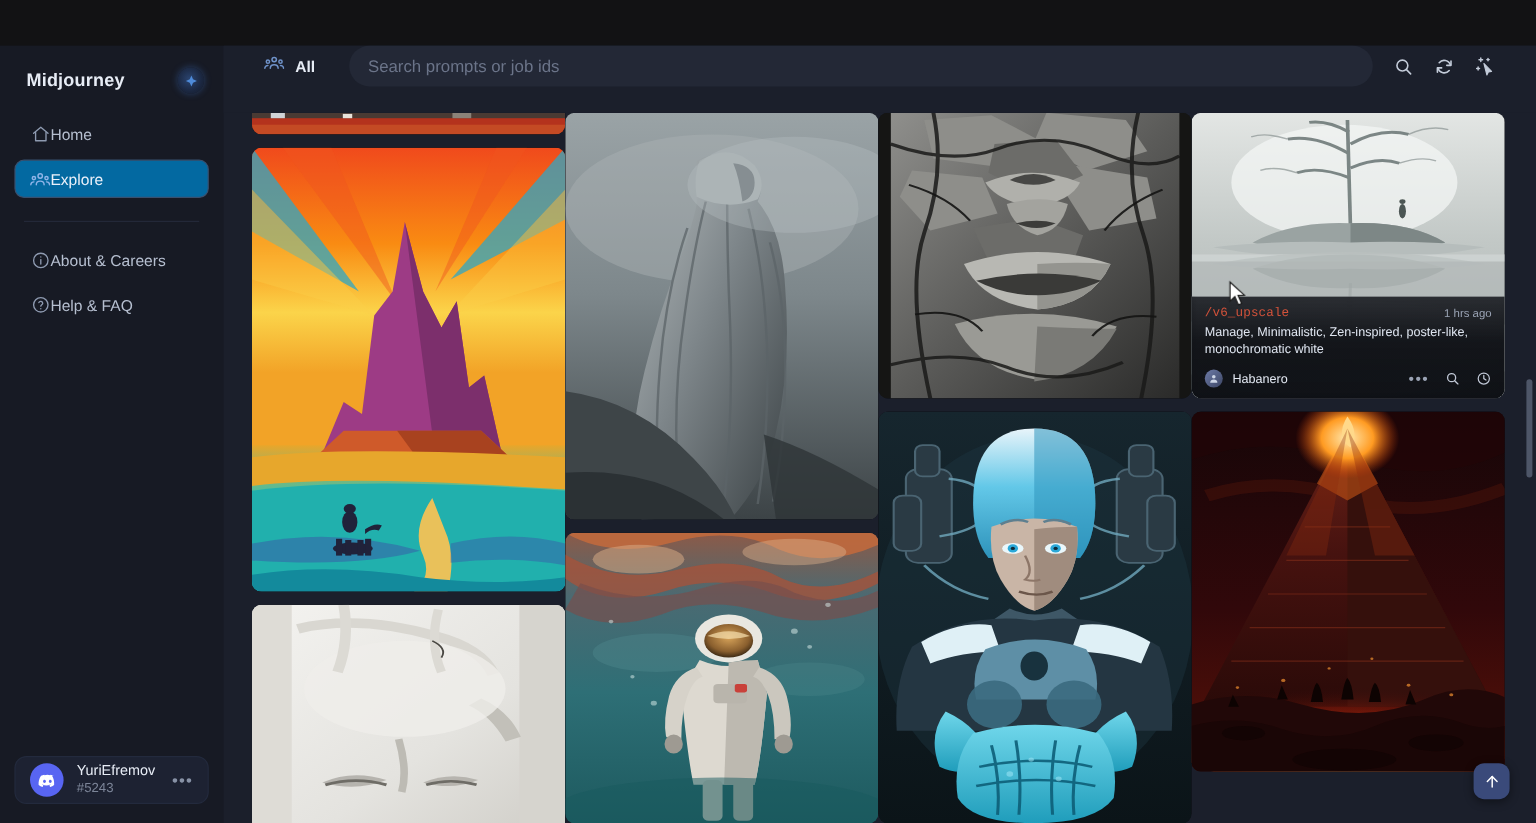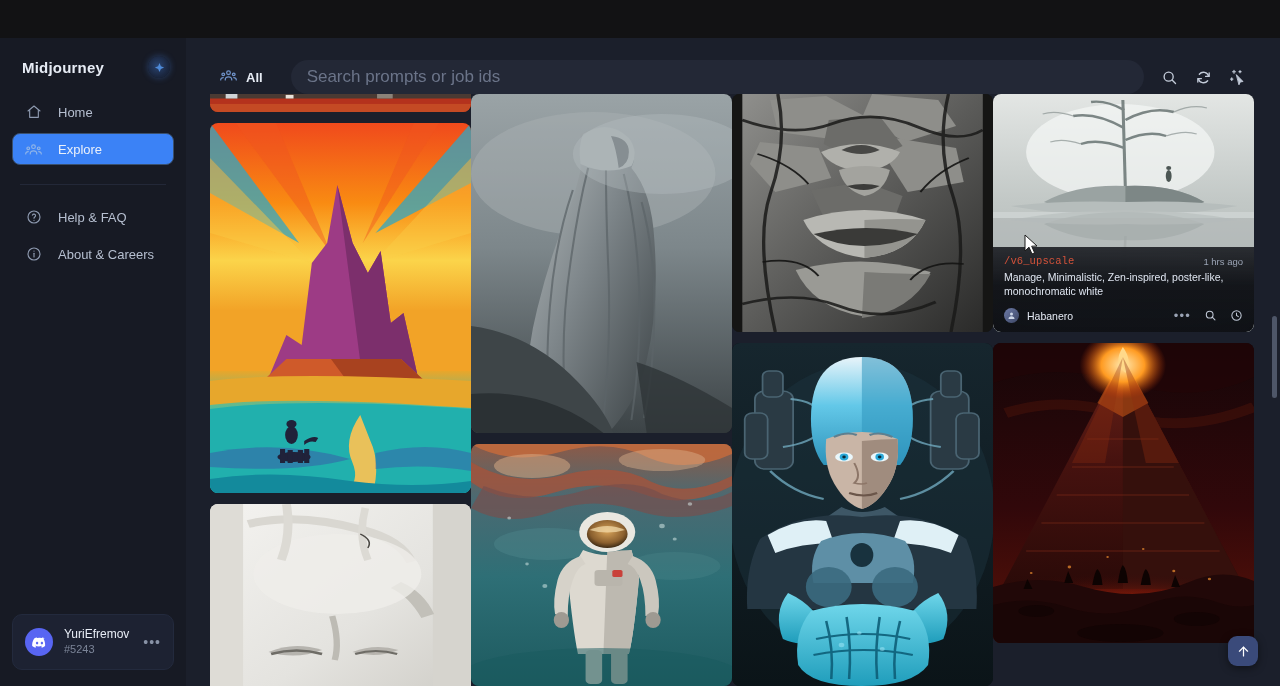--- a/index.html
+++ b/index.html
@@ -33,30 +33,30 @@
   .brand-badge {
     width: 22px; height: 22px; border-radius: 50%;
     background: radial-gradient(circle at 45% 45%, #2a4470 0%, #1b2740 60%, #141d2e 100%);
     display: flex; align-items: center; justify-content: center;
     box-shadow: 0 0 6px rgba(60,110,190,.45);
   }
   .brand-badge svg { display:block; }
 
   .nav-group { padding: 0 12px; }
   .nav-item {
-    display: flex; align-items: center; gap: 16px;
+    display: flex; align-items: center; gap: 0;
     height: 32px; padding: 0 12px; margin-bottom: 5px;
     border-radius: 8px; cursor: pointer;
     color: #b6bfd0; font-size: 13px;
     border: 1px solid transparent;
   }
   .nav-item .ico { width: 17px; height: 17px; display:flex; align-items:center; justify-content:center; flex:0 0 17px; }
   .nav-item .ico svg { display:block; }
   .nav-item.active {
-    background: #3b82f6;
+    background: #0369a1;
     border: 1px solid #39506f;
     color: #eaf0fa;
   }
   .nav-item.active .ico svg { stroke: #8fb4e8; }
   .nav-label { line-height: 1; }
   .nav-chevron { margin-left:auto; color:#5c6780; font-size: 11px; }
 
   .divider {
     height: 1px; background: #232838; margin: 14px 20px 16px 20px;
   }
@@ -70,21 +70,21 @@
   }
   .notif-count {
     margin-left:auto; width:18px; height:18px; border-radius:50%;
     background:#1f2740; border:1px solid #2c3josh;
     border:1px solid #2f3a52;
     color:#9fb0cc; font-size:10px; display:flex; align-items:center; justify-content:center;
   }
 
   
   .user-card {
-    margin: 0 12px 16px 12px; height: 56px; border-radius: 10px;
+    margin: 0 12px 16px 12px; height: 40px; border-radius: 10px;
     background:#1d2232; display:flex; align-items:center; gap:11px;
     padding: 0 12px; cursor:pointer; border:1px solid #232a3d;
   }
   .avatar {
     width: 28px; height: 28px; border-radius: 50%;
     background: #5865f2; display:flex; align-items:center; justify-content:center;
     flex: 0 0 28px;
   }
   .user-meta { display:flex; flex-direction:column; gap:1px; min-width:0; }
   .user-name { font-size:12px; color:#e7ecf5; line-height:1.15; white-space:nowrap; }
@@ -93,36 +93,36 @@
 
   
   .main {
     position: absolute; left: 186px; top: 38px;
     width: 1094px; height: 648px;
     background: #1b1f2b;
     overflow: hidden;
   }
   .topbar {
     position:absolute; left:0; top:0; width:1094px; height:56px;
-    display:flex; align-items:flex-end; gap: 0px; padding: 0 26px 0 24px;
+    display:flex; align-items:flex-start; gap: 0px; padding: 0 26px 0 24px;
     background:#1b1f2b; z-index: 30;
   }
   .filter-btn {
     display:flex; align-items:center; gap:9px; cursor:pointer;
     padding: 6px 10px; border-radius:8px;
   }
   .filter-label { color:#e7ecf5; font-size:13px; font-weight:700; }
   .search-wrap {
     flex: 1 1 auto; margin-left: 18px; margin-right: 8px;
     height: 34px; border-radius: 17px; background:#232836;
     display:flex; align-items:center; padding: 0 16px;
   }
   .search-input {
     width: 100%; background: transparent; border: none; outline: none;
-    color:#bef264; font-size: 17px; font-family:"Liberation Sans", sans-serif;
+    color:#bef264; font-size: 14px; font-family:"Liberation Sans", sans-serif;
   }
   .search-input::placeholder { color:#6b7489; }
   .tool-btn {
     width: 34px; height: 34px; border-radius: 8px; cursor:pointer;
     display:flex; align-items:center; justify-content:center; flex:0 0 34px;
   }
 
   
   .gallery {
     position:absolute; left:0; top:56px; width:1094px; height:624px;
@@ -227,36 +227,36 @@
     </nav>
 
     <div class="divider"></div>
 
     <nav class="nav-group">
 
       <div class="nav-item">
         <span class="ico">
           <svg width="16" height="16" viewBox="0 0 24 24" fill="none" stroke="#8e9ab0" stroke-width="1.7" stroke-linecap="round" stroke-linejoin="round">
               <circle cx="12" cy="12" r="9"></circle>
+              <path d="M12 11v5.5"></path>
+              <circle cx="12" cy="7.6" r="0.9" fill="#8e9ab0" stroke="none"></circle>
+            </svg>
+        </span>
+        <span class="nav-label">About &amp; Careers</span>
+      </div>
+
+      <div class="nav-item">
+        <span class="ico">
+          <svg width="16" height="16" viewBox="0 0 24 24" fill="none" stroke="#8e9ab0" stroke-width="1.7" stroke-linecap="round" stroke-linejoin="round">
+              <circle cx="12" cy="12" r="9"></circle>
               <path d="M9.6 9.2a2.5 2.5 0 0 1 4.8.9c0 1.7-2.4 2-2.4 3.6"></path>
               <circle cx="12" cy="17" r="0.9" fill="#8e9ab0" stroke="none"></circle>
             </svg>
         </span>
         <span class="nav-label">Help &amp; FAQ</span>
-      </div>
-
-      <div class="nav-item">
-        <span class="ico">
-          <svg width="16" height="16" viewBox="0 0 24 24" fill="none" stroke="#8e9ab0" stroke-width="1.7" stroke-linecap="round" stroke-linejoin="round">
-              <circle cx="12" cy="12" r="9"></circle>
-              <path d="M12 11v5.5"></path>
-              <circle cx="12" cy="7.6" r="0.9" fill="#8e9ab0" stroke="none"></circle>
-            </svg>
-        </span>
-        <span class="nav-label">About &amp; Careers</span>
       </div>
 
     </nav>
 
     <div class="spacer"></div>
 
 
     <div class="user-card">
       <span class="avatar">
         <svg width="17" height="17" viewBox="0 0 24 24" fill="#ffffff">

